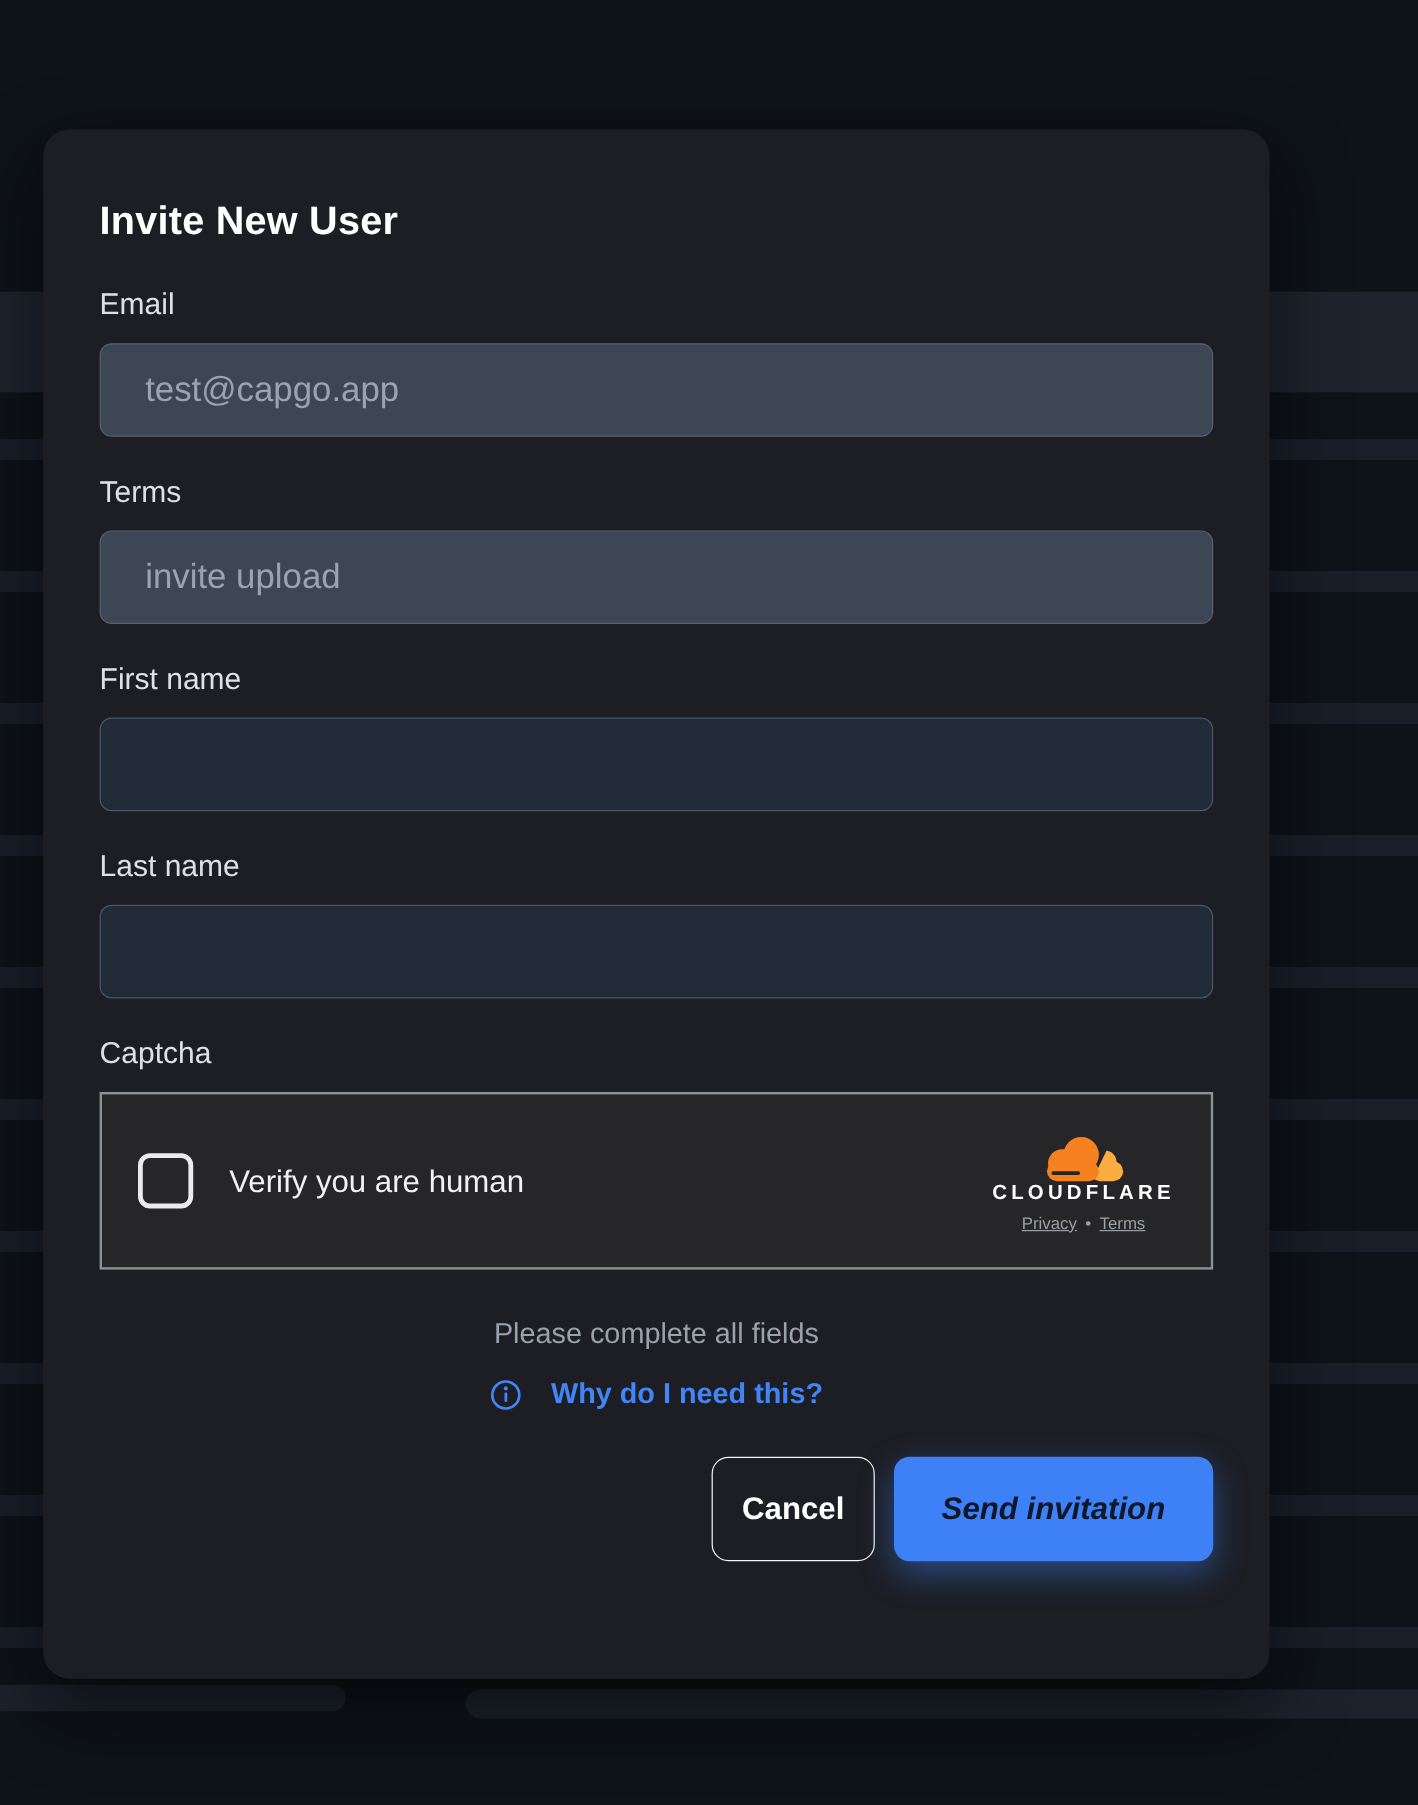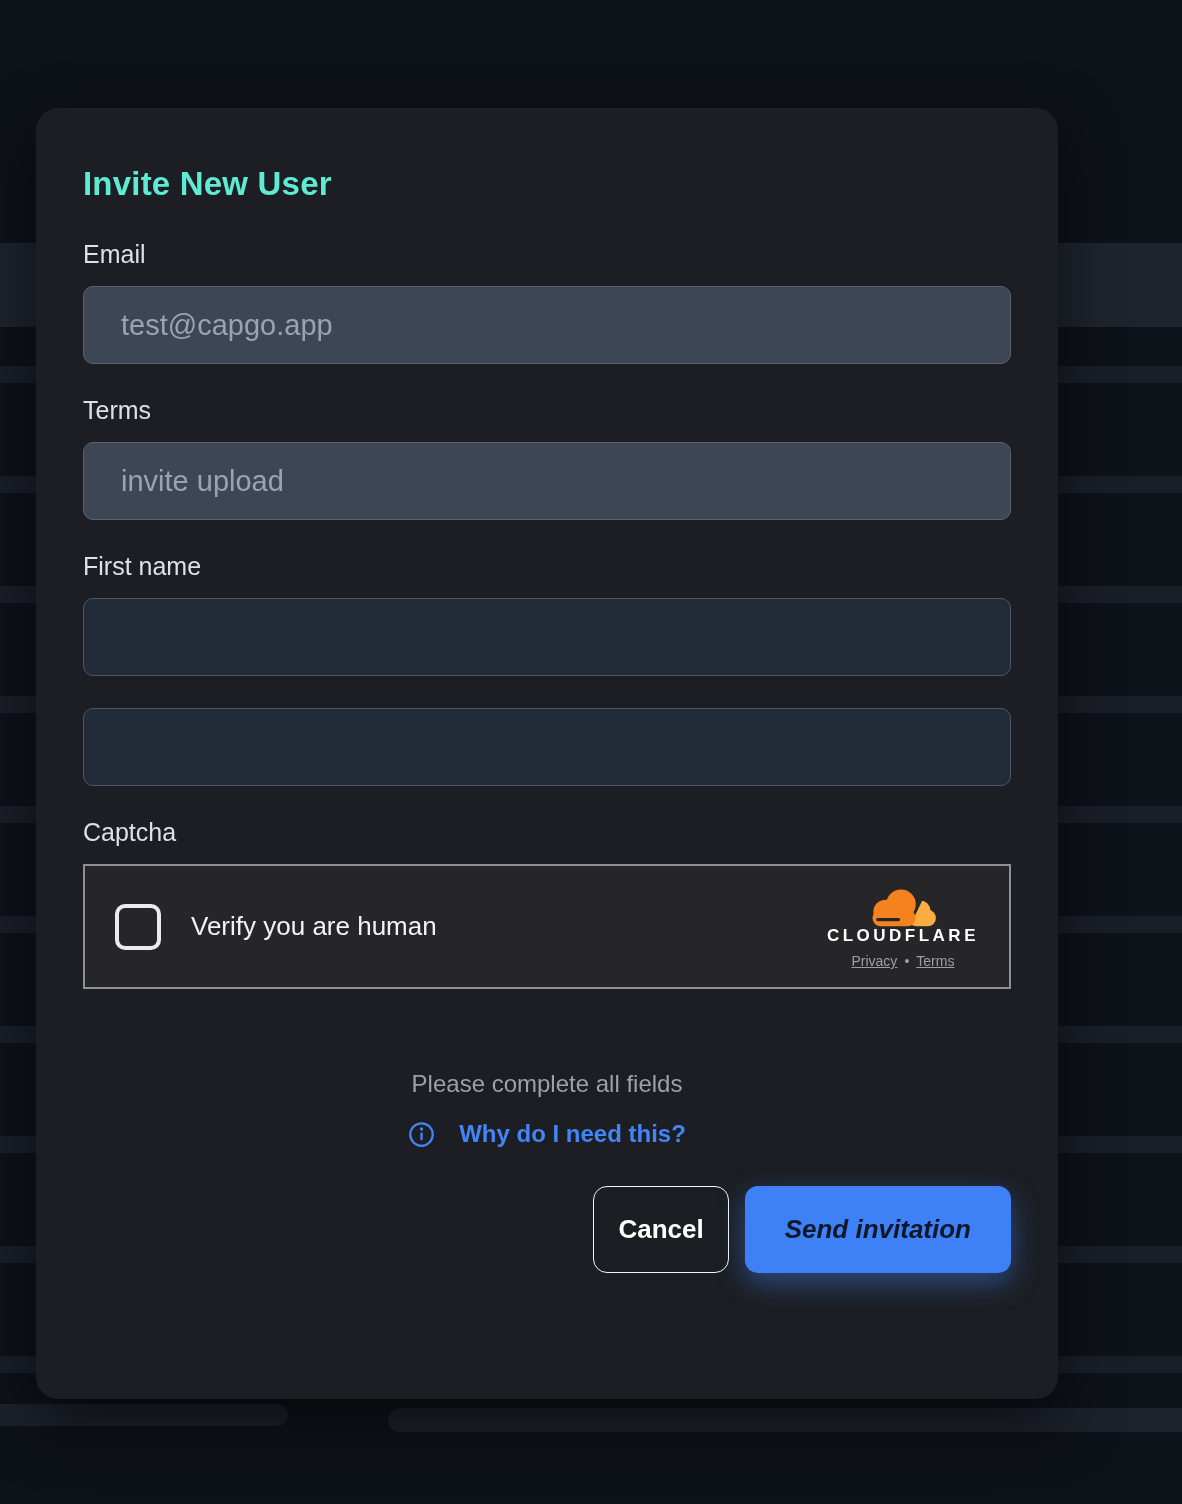--- a/index.html
+++ b/index.html
@@ -25,21 +25,21 @@
   .bg-pill-wide  { left:388px; top:1408px; width:820px; height:24px; border-radius:12px; }
 
   
   .modal {
     position:absolute; left:36px; top:108px; width:1022px; height:1291px;
     background:#1c1e23; border-radius:22px;
     padding:58px 47px 0 47px;
     box-shadow:0 24px 60px rgba(0,0,0,.55);
   }
   .modal-title {
-    color:#5eead4; font-size:33px; font-weight:700; line-height:36px;
+    color:#ffffff; font-size:33px; font-weight:700; line-height:36px;
     margin-bottom:38px; letter-spacing:.2px;
   }
   .field-label {
     display:block; color:#dde1e7; font-size:25px; line-height:28px;
     margin-bottom:18px; font-weight:400;
   }
   .text-input {
     display:block; width:100%; height:78px; border-radius:10px;
     padding:0 34px; font-size:29px; outline:none;
     font-family:"Liberation Sans", sans-serif;
@@ -49,38 +49,38 @@
   }
   .input-filled::placeholder { color:#9aa3b1; opacity:1; }
   .input-empty {
     background:#222b38; border:1px solid #4b5668; color:#e8ecf2;
   }
   .input-empty::placeholder { color:#9aa3b1; opacity:1; }
   .field { margin-bottom:32px; }
 
   
   .captcha-box {
-    width:100%; height:125px; background:#262629; border:2px solid #8d9094;
+    width:100%; height:148px; background:#262629; border:2px solid #8d9094;
     display:flex; align-items:center; padding:0 30px;
   }
   .cf-checkbox {
     width:46px; height:46px; border:4px solid #ebebeb; border-radius:10px;
     background:transparent; margin-right:30px; flex:0 0 auto; cursor:pointer;
   }
   .cf-text { color:#f2f2f2; font-size:26px; }
   .cf-brand { margin-left:auto; display:flex; flex-direction:column; align-items:center; }
   .cf-cloud { width:76px; height:46px; margin-right:4px; margin-bottom:-4px; }
   .cf-wordmark { color:#ffffff; font-size:17px; font-weight:700; letter-spacing:3.5px; }
   .cf-links { margin-top:7px; color:#9aa0a6; font-size:14px; display:flex; align-items:center; }
   .cf-links a { color:#9aa0a6; text-decoration:underline; cursor:pointer; }
   .cf-sep { margin:0 7px; text-decoration:none; }
 
   
   .status-message {
-    margin-top:81px; text-align:center; color:#99a1ac; font-size:24px;
+    margin-top:40px; text-align:center; color:#99a1ac; font-size:24px;
   }
   .help-row {
     margin-top:22px; display:flex; justify-content:center; align-items:center;
     gap:24px; color:#4285f6; font-size:24px; font-weight:600; cursor:pointer;
   }
   .help-row svg { display:block; }
   .buttons-row {
     margin-top:38px; display:flex; justify-content:flex-end; gap:16px;
   }
   .btn {
@@ -119,20 +119,21 @@
     <label class="field-label">Terms</label>
     <input class="text-input input-filled" type="text" placeholder="invite upload" style="">
   </div>
 
   <div class="field">
     <label class="field-label">First name</label>
     <input class="text-input input-empty" type="text" placeholder="" style="">
   </div>
 
   <div class="field">
+    <label class="field-label">Last name</label>
     <input class="text-input input-empty" type="text" placeholder="" style="">
   </div>
 
   <div class="field" style="margin-bottom:0;">
     <label class="field-label">Captcha</label>
 
     <div class="captcha-box">
       <div class="cf-checkbox"></div>
       <span class="cf-text">Verify you are human</span>
 

